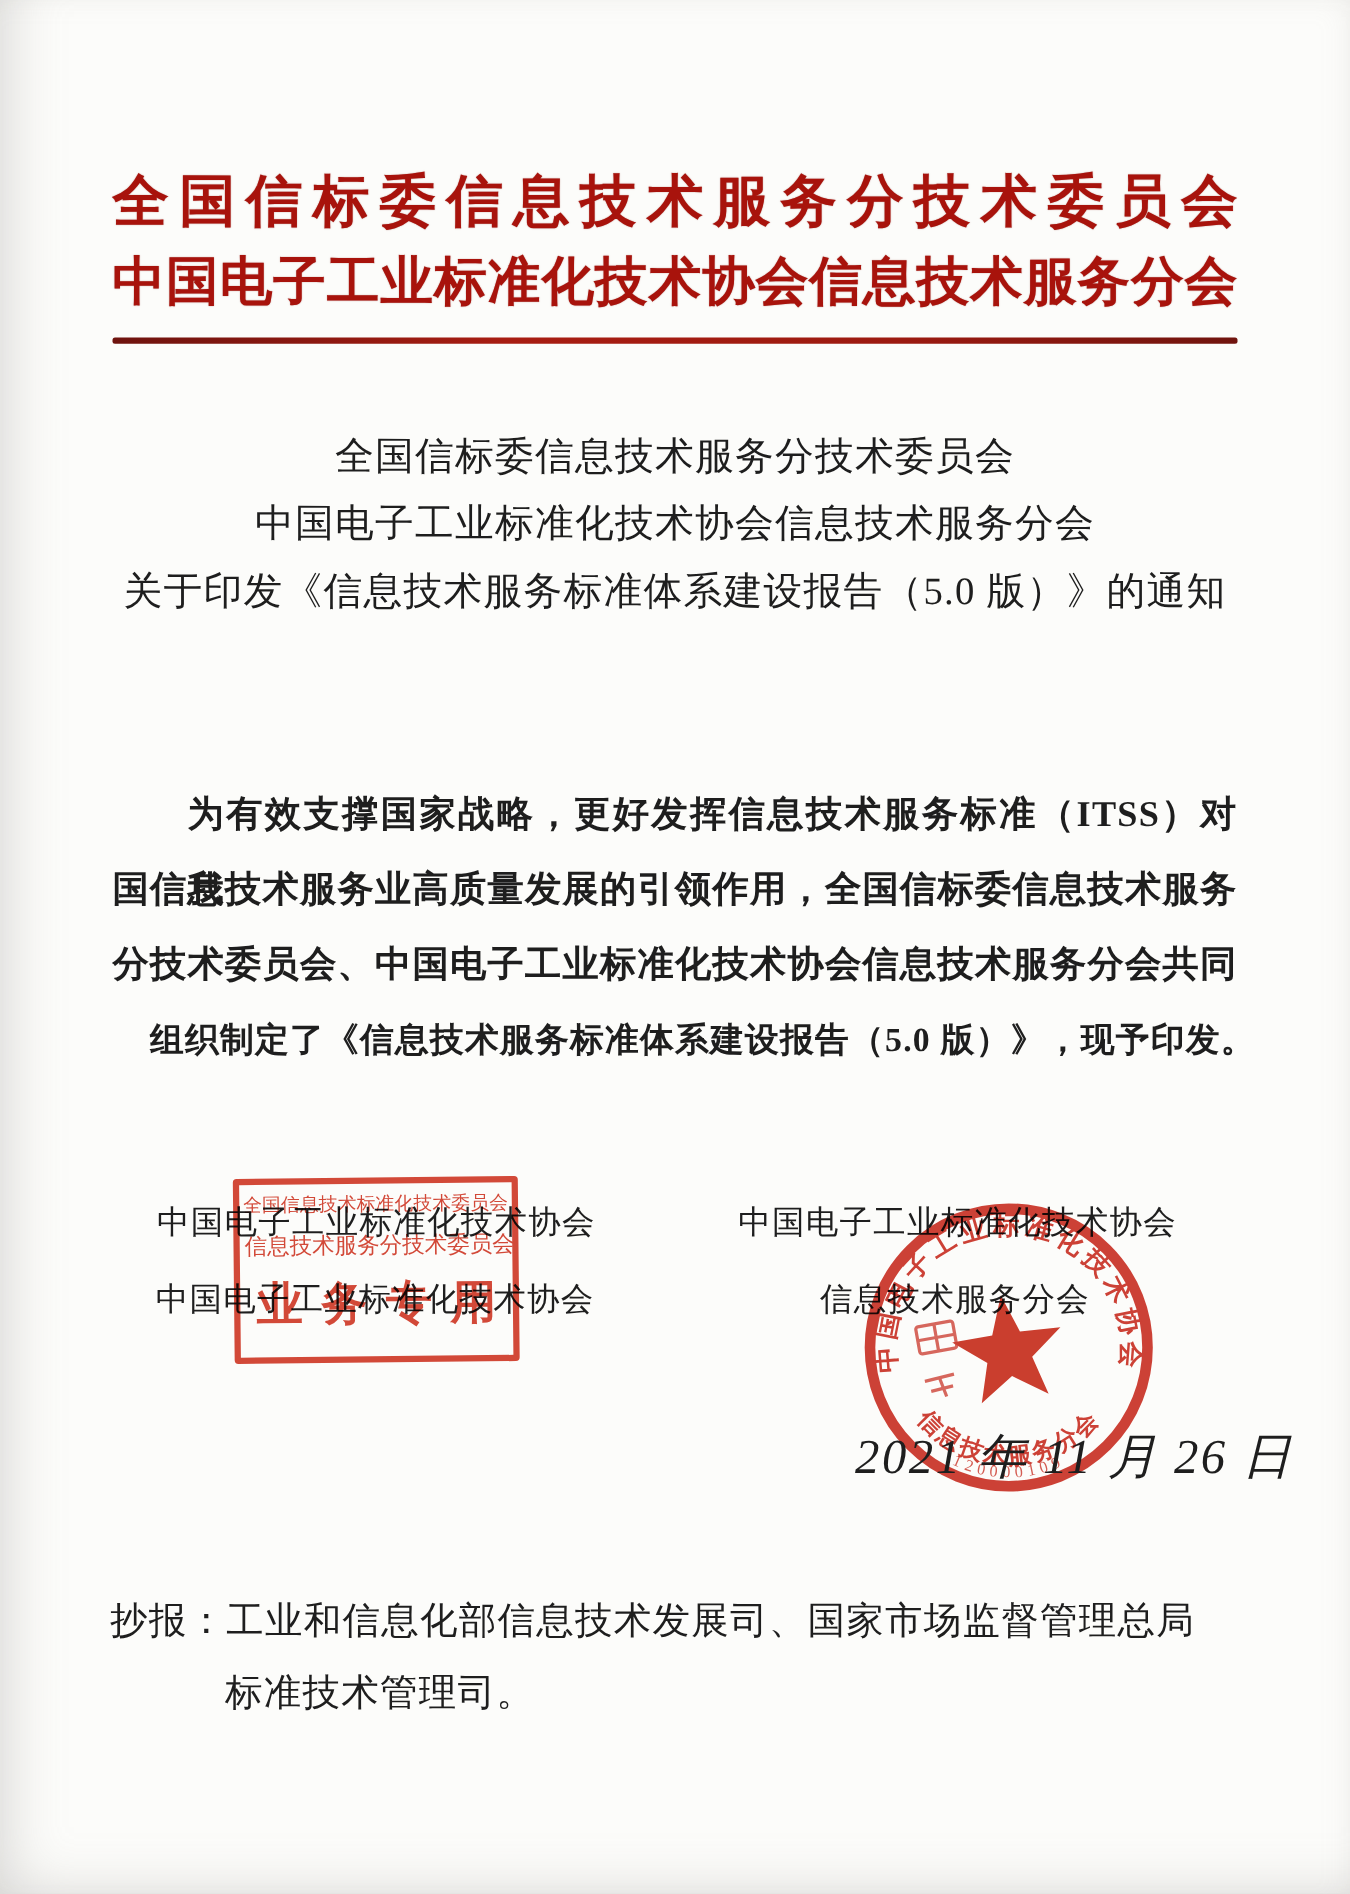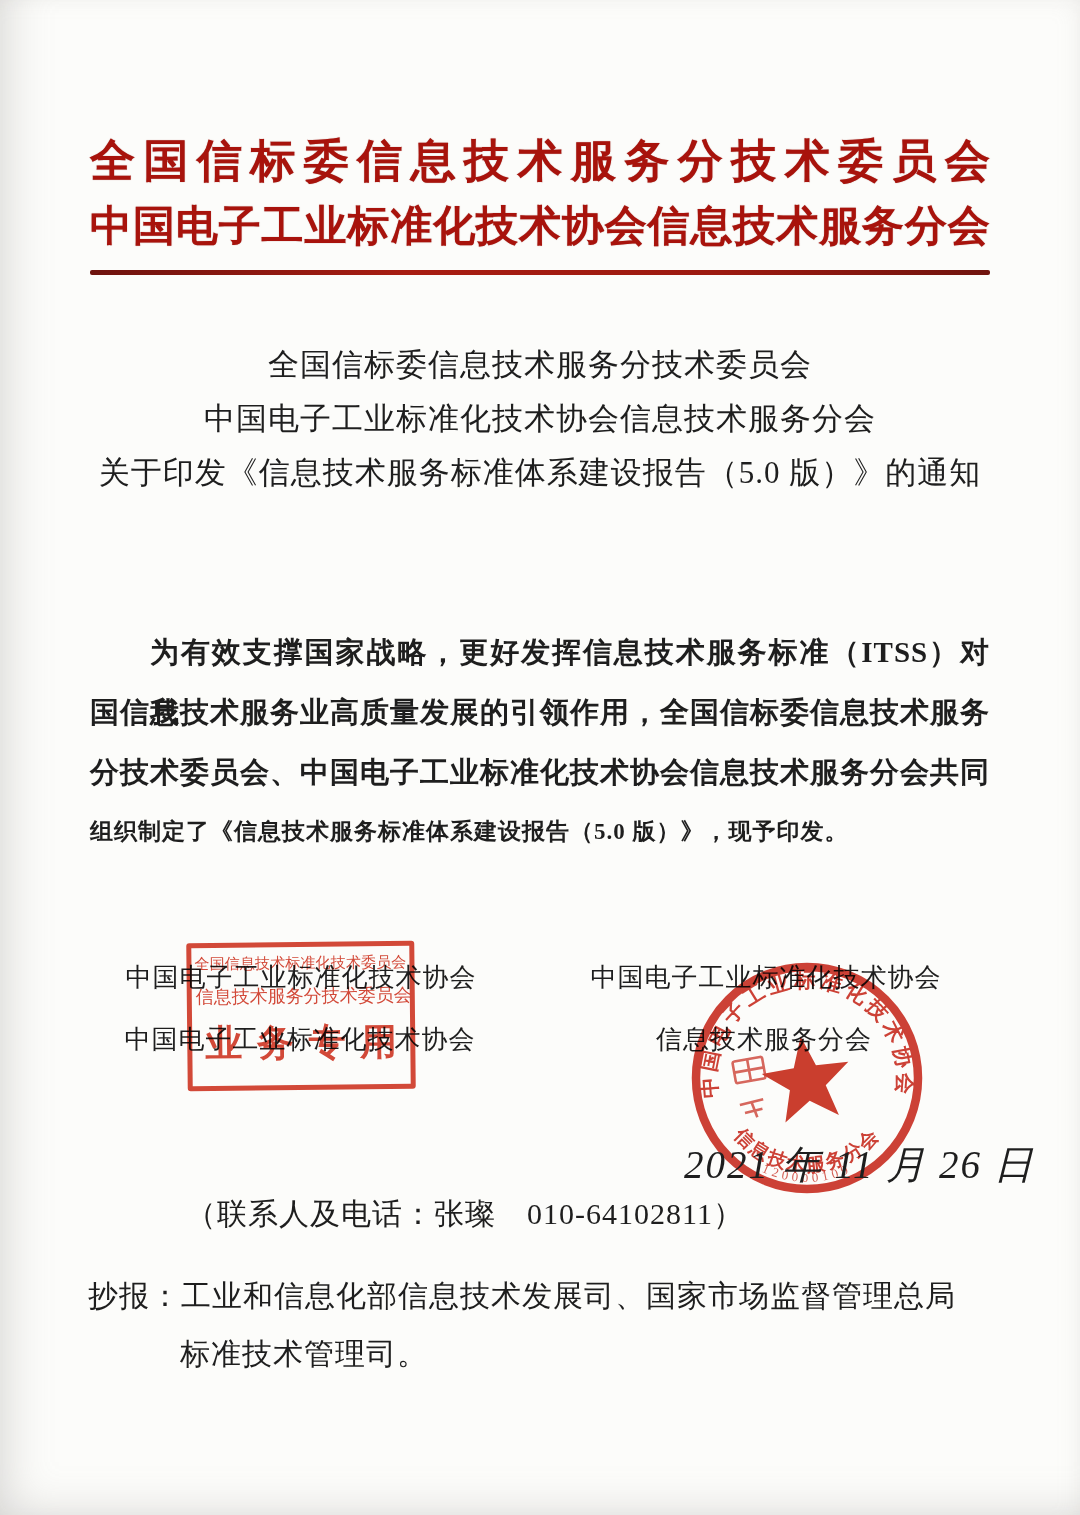--- a/index.html
+++ b/index.html
@@ -25,21 +25,21 @@
     background:linear-gradient(90deg,#6e130e,#a81d12 35%,#9c1a10 70%,#70140e);}
   
   .title-block{position:absolute;left:45px;top:338px;width:990px;text-align:center;}
   .title-line{font-size:31px;font-weight:normal;line-height:54px;letter-spacing:1px;white-space:nowrap;}
   
   .salutation{position:absolute;left:100px;top:566px;font-size:30px;letter-spacing:9px;white-space:nowrap;}
   .body-block{position:absolute;left:90px;top:622px;width:900px;font-weight:bold;}
   .body-line{font-size:29px;line-height:60px;height:60px;letter-spacing:1px;
     text-align:justify;text-align-last:justify;}
   .body-line.indent{padding-left:60px;}
-  .body-line.last{font-size:23px;text-align:right;text-align-last:left;white-space:nowrap;}
+  .body-line.last{font-size:27px;text-align:right;text-align-last:left;white-space:nowrap;margin-left:30px;}
   
   .sig{position:absolute;font-size:26px;letter-spacing:1px;white-space:nowrap;transform:translateX(-50%);}
   .sig.l1{left:301px;top:960px;}
   .sig.l2{left:300px;top:1022px;}
   .sig.r1{left:766px;top:960px;}
   .sig.r2{left:764px;top:1022px;}
   
   .rect-stamp{
     position:absolute;left:187px;top:942px;width:228px;height:148px;
     box-sizing:border-box;border:5px solid var(--stamp-red,#d23a28);
@@ -196,17 +196,16 @@
       </g>
       <g transform="translate(66,150) rotate(-14)">
         <line x1="-12" y1="-6" x2="12" y2="-6"></line>
         <line x1="-9" y1="3" x2="9" y2="3"></line>
         <line x1="0" y1="-6" x2="2" y2="10"></line>
       </g>
     </g>
   </svg>
 
   <div class="date-line">2021 年 11 月 26 日</div>
-  <div class="contact-line">（联系人及电话：张璨　010-64102811）</div>
   <div class="cc1"><span class="cc-label">抄报：</span><span>工业和信息化部信息技术发展司、国家市场监督管理总局</span></div>
   <div class="cc2">标准技术管理司。</div>
 
 </div>
 
 </body></html>

